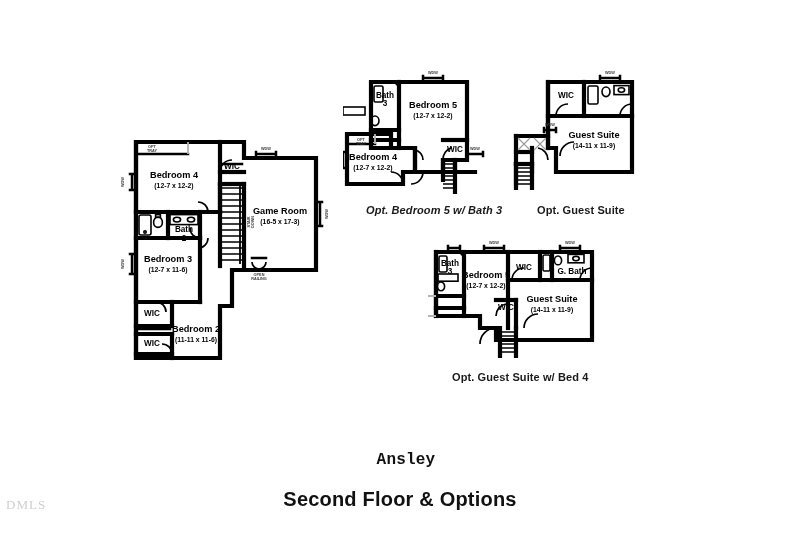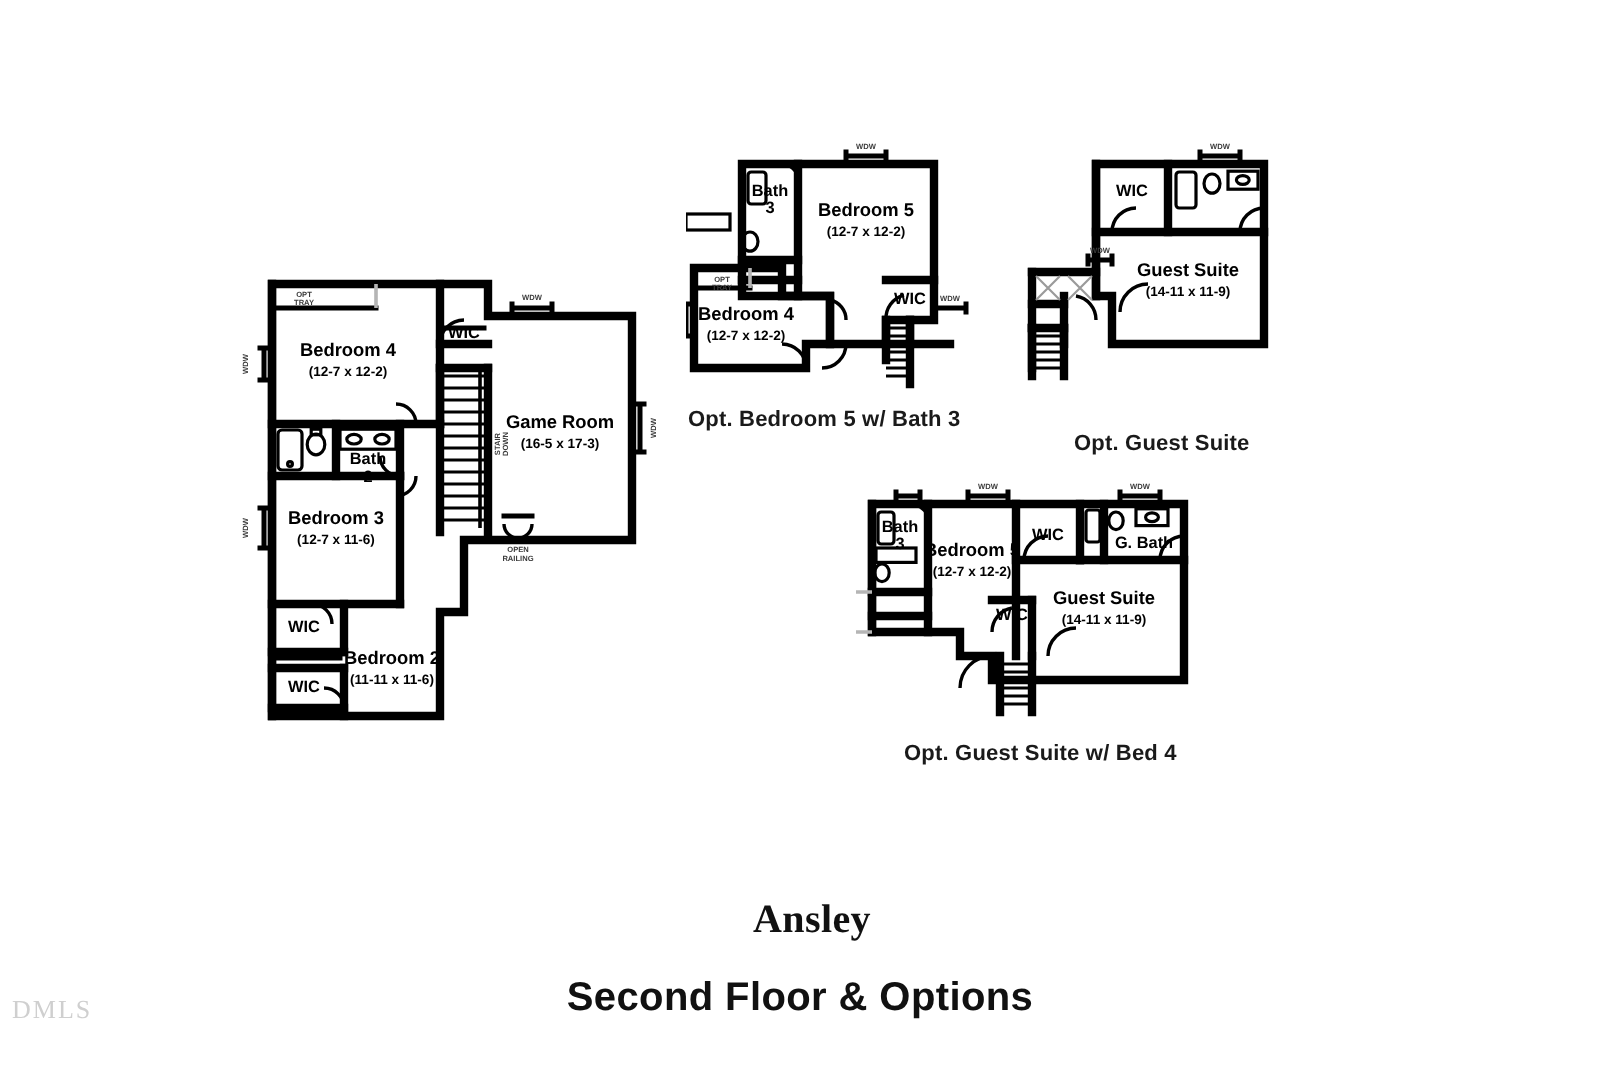--- a/index.html
+++ b/index.html
@@ -70,22 +70,22 @@
   }
 
   #title-block {
     position: absolute;
     left: 0;
     right: 0;
     top: 448px;
     text-align: center;
   }
   #title-block .t1 {
-    font-family: Liberation Serif, serif;
-    font-size: 20px;
+    font-family: Liberation Mono, monospace;
+    font-size: 16px;
     font-weight: 700;
     letter-spacing: 0.2px;
     color: #111;
     line-height: 25px;
     padding-left: 12px;
   }
   #title-block .t2 {
     font-family: "Liberation Sans", sans-serif;
     font-size: 20px;
     font-weight: 700;
@@ -240,21 +240,21 @@
 
     <g>
       <path class="wall-thin" d="M40,5 L50,5 M40,4 L40,6 M50,4 L50,6"></path>
       <path class="wall-thin" d="M0,42 L0,50 M-1,42 L1,42 M-1,50 L1,50"></path>
       <path class="wall-thin" d="M62,43 L70,43 M62,42 L62,44 M70,42 L70,44"></path>
     </g>
     <text class="tick" x="45" y="3.2">WDW</text>
     <text class="tick" x="-3" y="46" transform="rotate(-90,-3,46)">WDW</text>
     <text class="tick" x="66" y="41.2">WDW</text>
   </svg>
-  <div class="caption" style="left:344px; top:204px;">Opt. Bedroom 5 w/ Bath 3</div>
+  <div class="caption" style="left:366px; top:204px;font-style:italic;">Opt. Bedroom 5 w/ Bath 3</div>
 
   <svg id="plan-opt2" style="position:absolute; left:508px; top:68px;" width="140" height="128" viewBox="0 0 70 64">
 
     <path class="wall" d="M20,7 L62,7 L62,52 L24,52 L24,40 L20,40 Z"></path>
     <path class="wall" d="M20,7 L20,40"></path>
 
     <path class="wall" d="M20,24 L62,24"></path>
     <path class="wall" d="M38,7 L38,24"></path>
 
     <text class="rm-small" x="29" y="15">WIC</text>
@@ -284,21 +284,21 @@
     </g>
     <path class="door" d="M20,46 a6,6 0 0 0 -5,-6"></path>
 
     <g>
       <path class="wall-thin" d="M18,31 L24,31 M18,30 L18,32 M24,30 L24,32"></path>
       <path class="wall-thin" d="M46,5 L56,5 M46,4 L46,6 M56,4 L56,6"></path>
     </g>
     <text class="tick" x="21" y="29.2">WDW</text>
     <text class="tick" x="51" y="3.2">WDW</text>
   </svg>
-  <div class="caption" style="left:537px; top:204px;margin-top:12px;">Opt. Guest Suite</div>
+  <div class="caption" style="left:537px; top:204px;">Opt. Guest Suite</div>
 
   <svg id="plan-opt3" style="position:absolute; left:428px; top:236px;" width="180" height="128" viewBox="0 0 90 64">
 
     <path class="wall" d="M4,8 L82,8 L82,52 L34,52 L34,46 L26,46 L26,40 L4,40 Z"></path>
     <path class="wall" d="M4,8 L4,40"></path>
 
     <path class="wall" d="M18,8 L18,40"></path>
     <path class="wall" d="M4,30 L18,30"></path>
     <path class="wall" d="M4,36 L18,36"></path>
     <rect class="fix-fill" x="5.5" y="10" width="4" height="8" rx="0.8"></rect>

